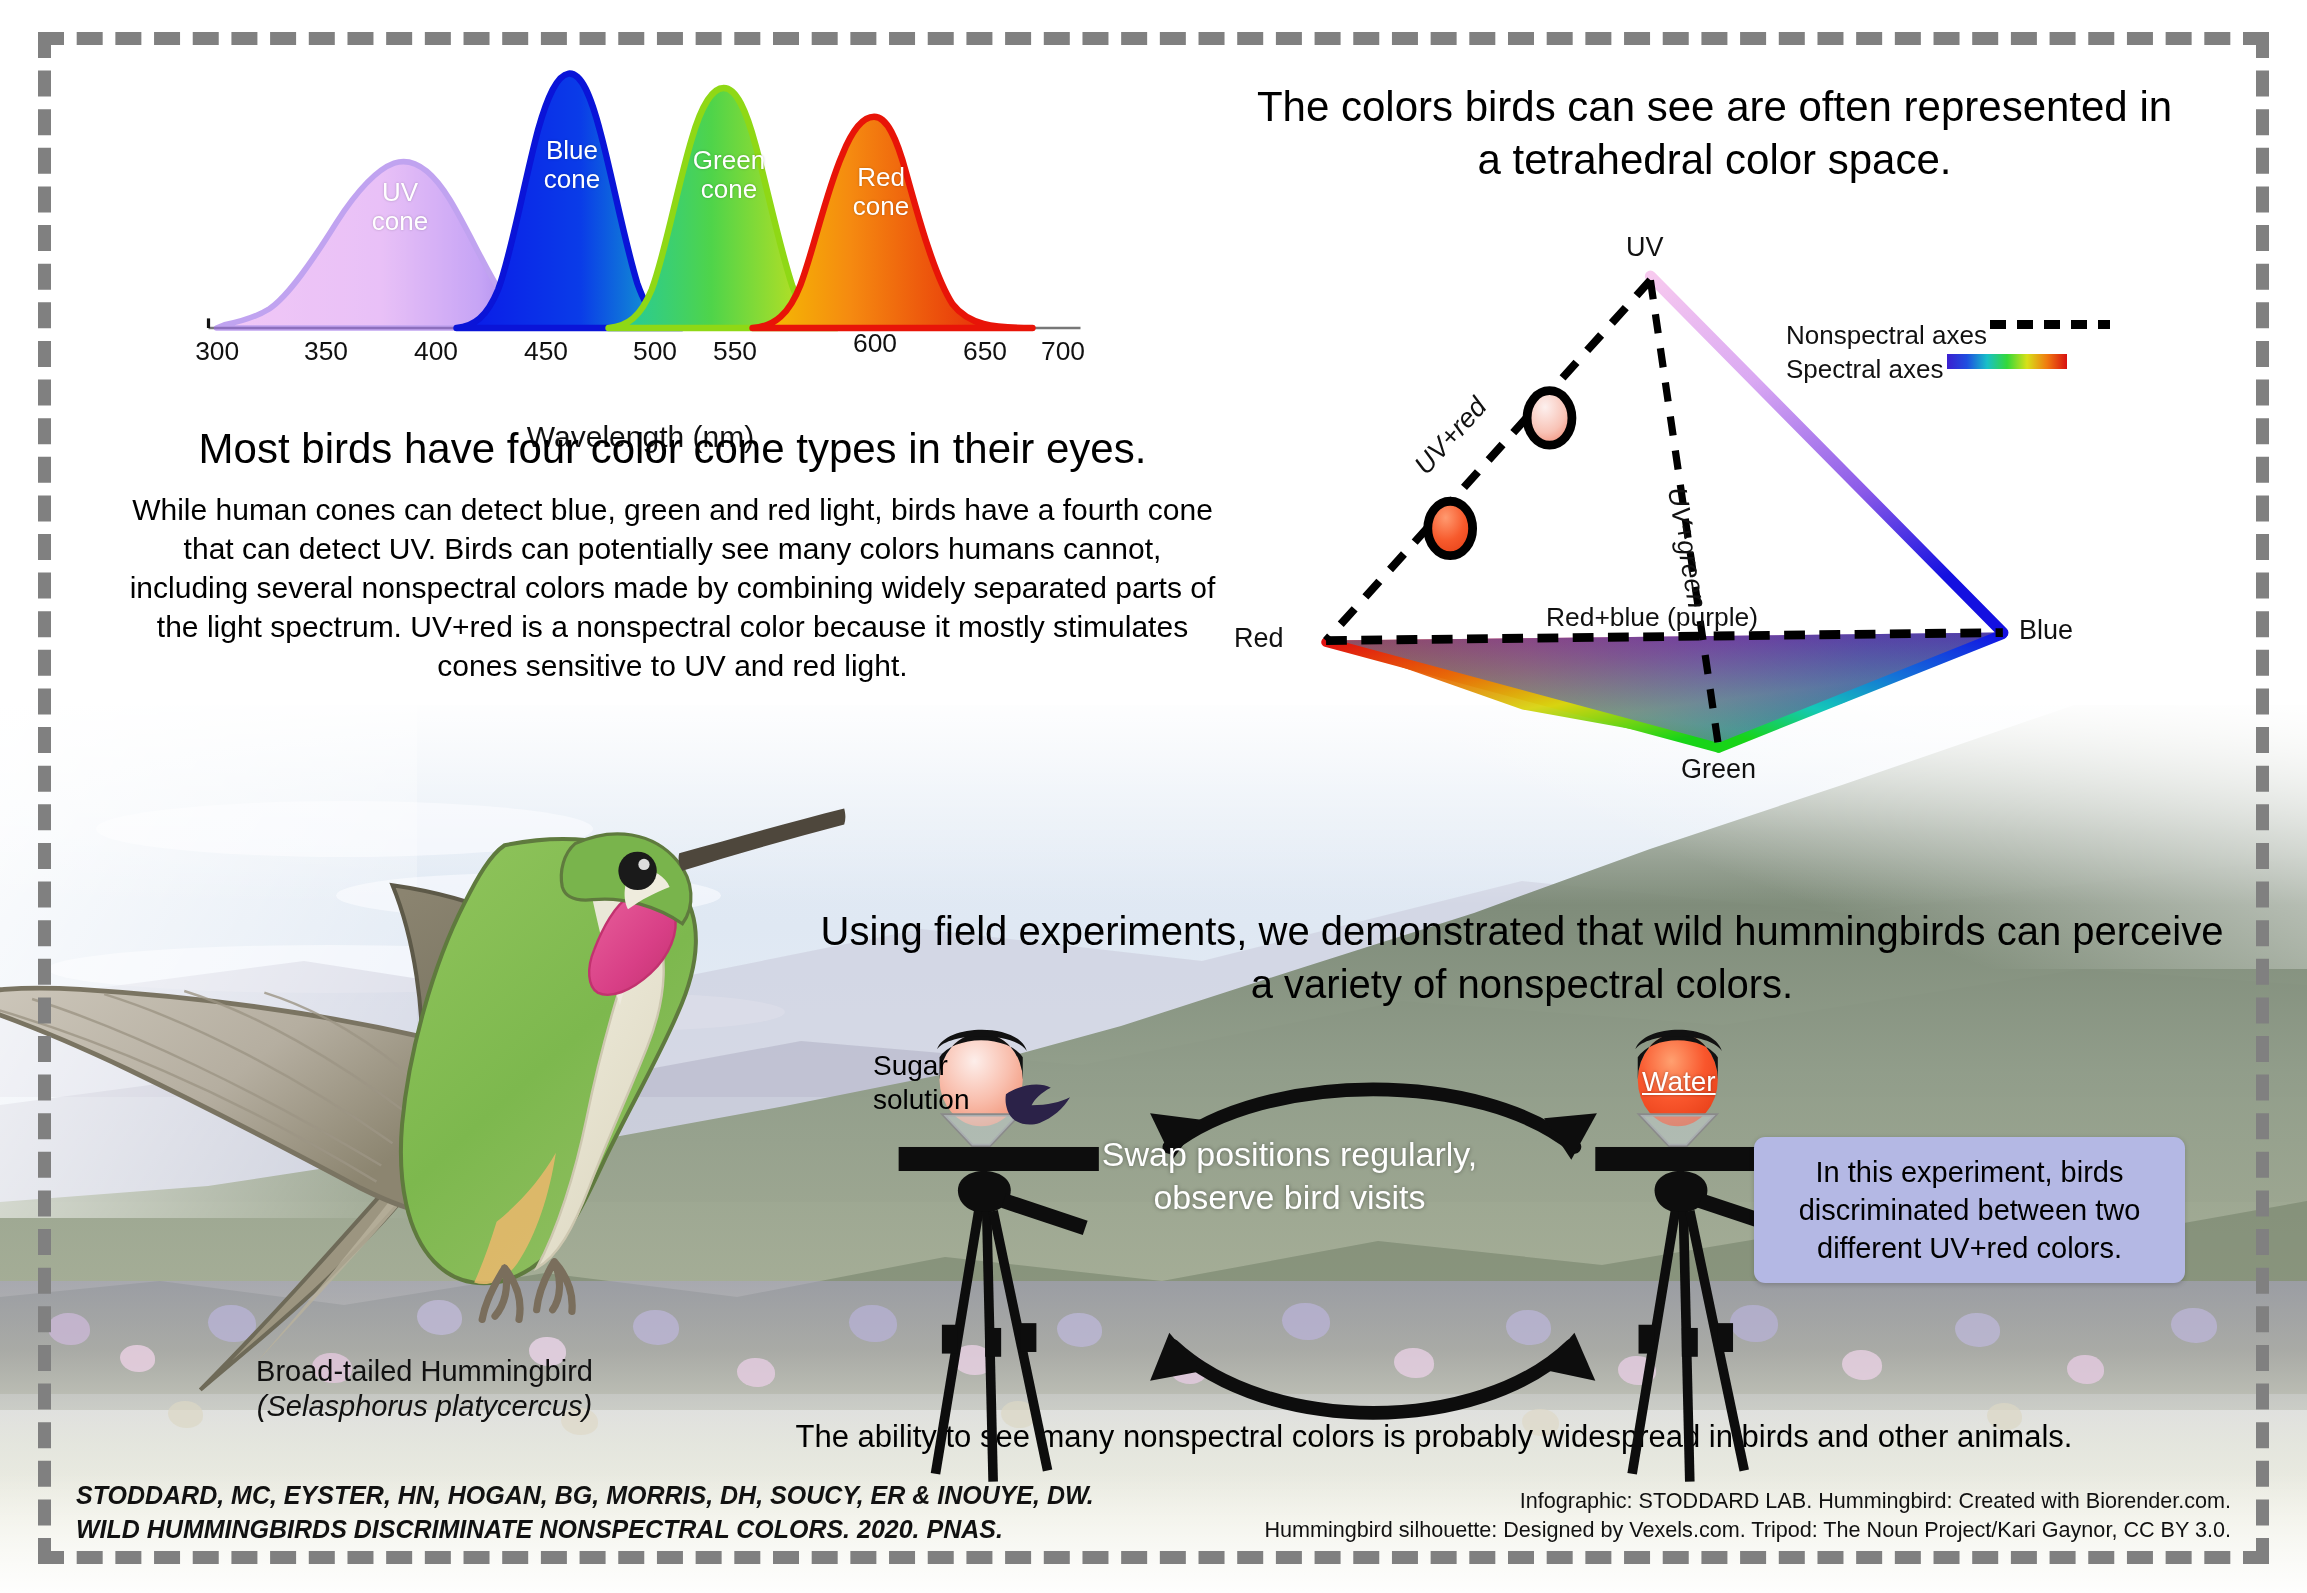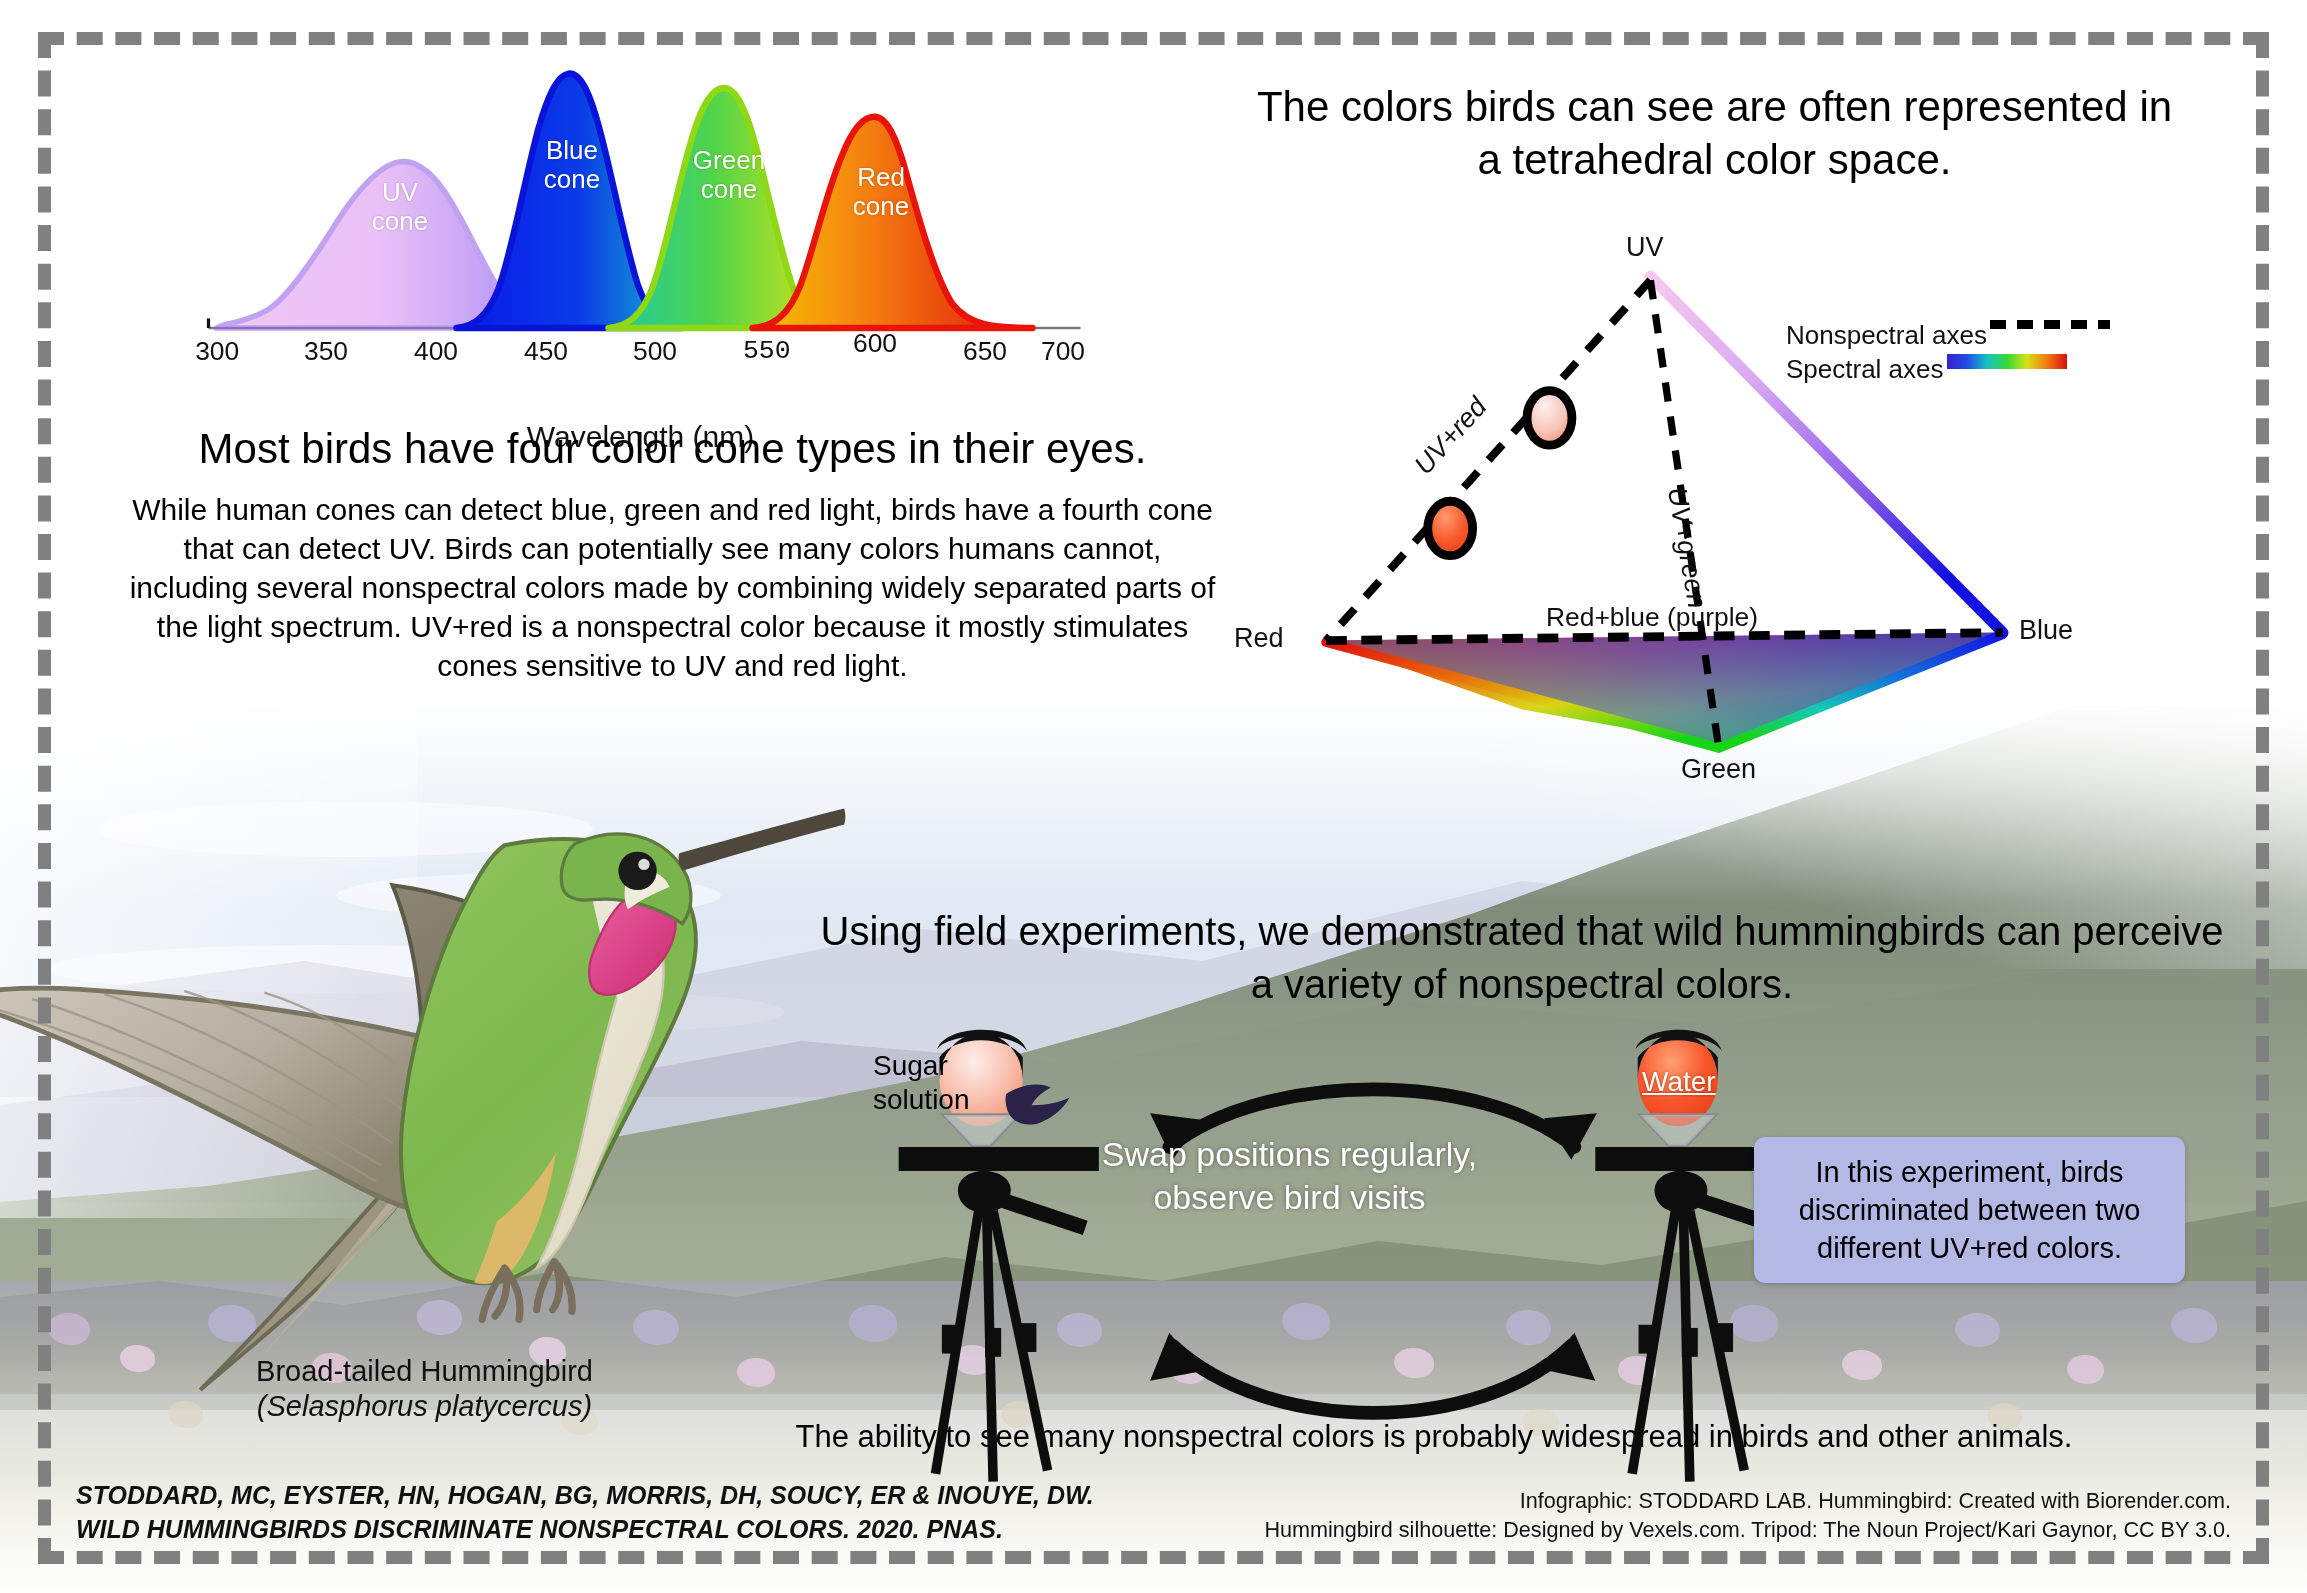--- a/index.html
+++ b/index.html
@@ -256,21 +256,21 @@
     <div class="coneLabel" style="left:633px;top:107px;width:112px;">
       <div>Red</div>
       <div>cone</div>
     </div>
 
     <div class="tick" style="left:3.2px;top:280px;">300</div>
     <div class="tick" style="left:112px;top:280px;">350</div>
     <div class="tick" style="left:222px;top:280px;">400</div>
     <div class="tick" style="left:332px;top:280px;">450</div>
     <div class="tick" style="left:441px;top:280px;">500</div>
-    <div class="tick" style="left:551px;top:280px;font-family:Liberation Mono, monospace;">550</div>
+    <div class="tick" style="left:521px;top:280px;">550</div>
     <div class="tick" style="left:661px;top:272px;">600</div>
     <div class="tick" style="left:771px;top:280px;">650</div>
     <div class="tick" style="left:849px;top:280px;">700</div>
 
     <div class="axisTitle">Wavelength (nm)</div>
   </div>
 
   <div class="h-cones">Most birds have four color cone types in their eyes.</div>
   <div class="p-cones">While human cones can detect blue, green and red light, birds have a fourth cone that can detect UV. Birds can potentially see many colors humans cannot, including several nonspectral colors made by combining widely separated parts of the light spectrum. UV+red is a nonspectral color because it mostly stimulates cones sensitive to UV and red light.</div>
 

